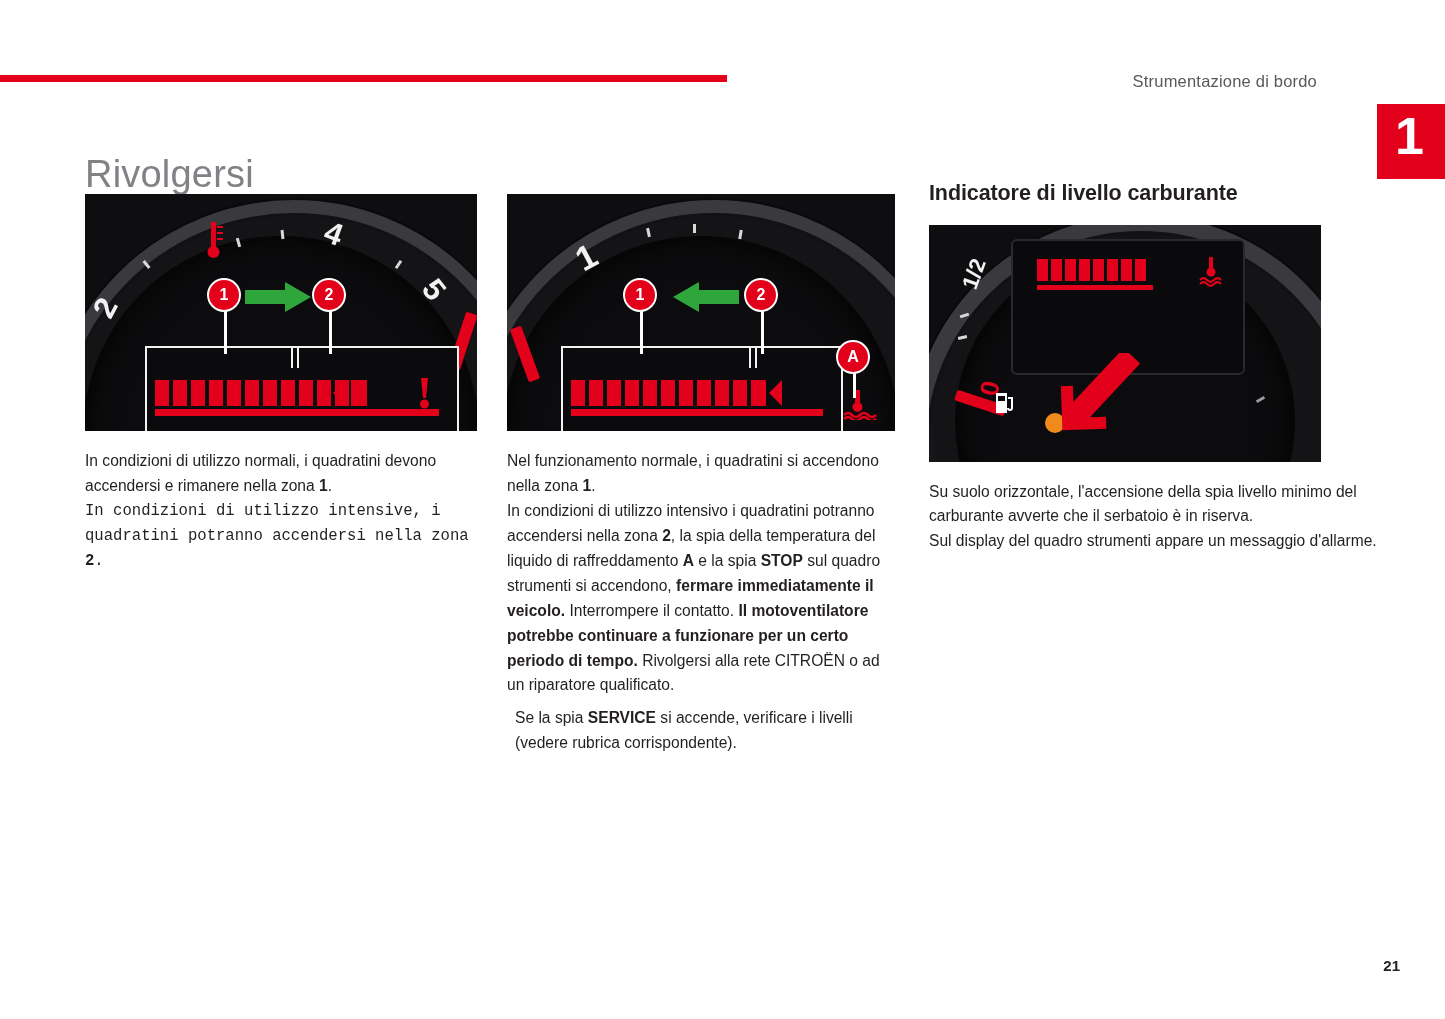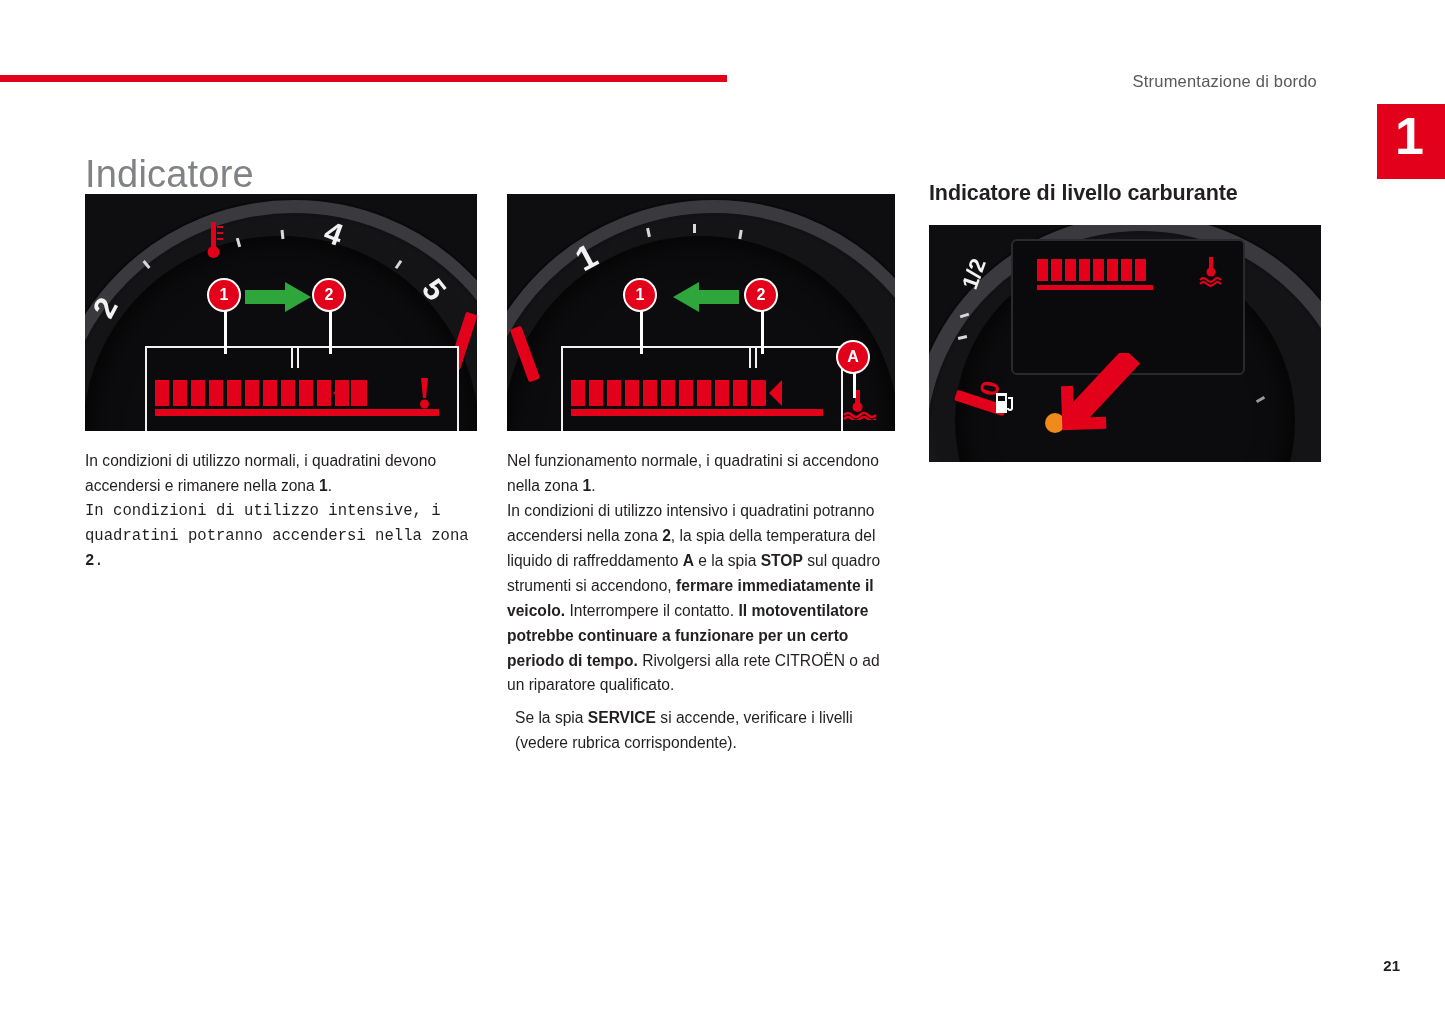--- a/index.html
+++ b/index.html
@@ -222,21 +222,21 @@
 </style>
 </head>
 <body>
 
 <div class="header-rule"></div>
 <div class="header-title">Strumentazione di bordo</div>
 <div class="chapter-tab">
   <div class="num">1</div>
 </div>
 
-<h1 class="page-title">Indicatore</h1>
+<h1 class="page-title">Rivolgersi</h1>
 
 <div class="col col-1">
 
   <div class="figure">
     <div class="dial-bg"></div>
     <div class="dial-ring"></div>
     <div class="dial-inner"></div>
 
     <div class="tick-num" style="left:12px; top:96px; transform:rotate(-62deg); font-size:31px;">2</div>
     <div class="tick-num" style="left:240px; top:22px; transform:rotate(20deg); font-size:31px;">4</div>
@@ -411,15 +411,19 @@
       <path d="M13 7 h4 v10 a2 2 0 0 1 -4 0" stroke="#ffffff" stroke-width="2" fill="none"></path>
     </svg>
 
     <div class="dot-orange" style="left:116px; top:188px;"></div>
 
     <svg class="big-arrow-red" style="left:130px;top:128px;" width="90" height="80" viewBox="0 0 90 80">
       <polygon points="78,6 88,16 36,68 52,68 52,80 8,80 8,36 20,36 20,52 72,0" fill="#e2001a" transform="translate(-6,-4) rotate(-2 45 40)"></polygon>
     </svg>
   </div>
 
+  <div class="body-text">
+      <p style="margin: 0px;"><span>Su suolo orizzontale, l'accensione della spia livello minimo del carburante avverte che il serbatoio è in riserva.</span></p>
+      <p style="margin: 0px;"><span>Sul display del quadro strumenti appare un messaggio d'allarme.</span></p>
+    </div>
 </div>
 
 <div class="page-number">21</div>
 
 </body></html>

